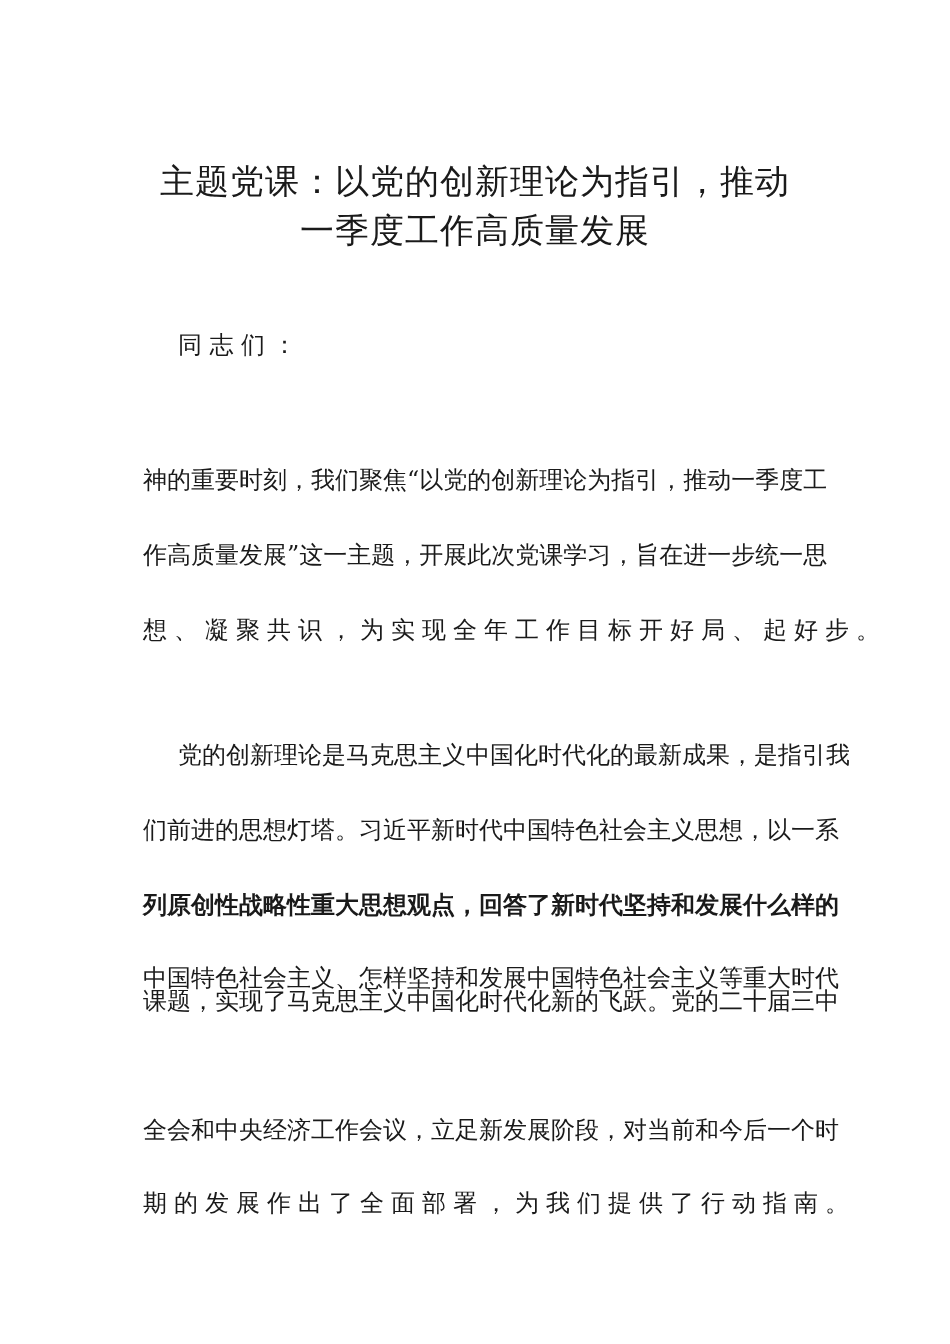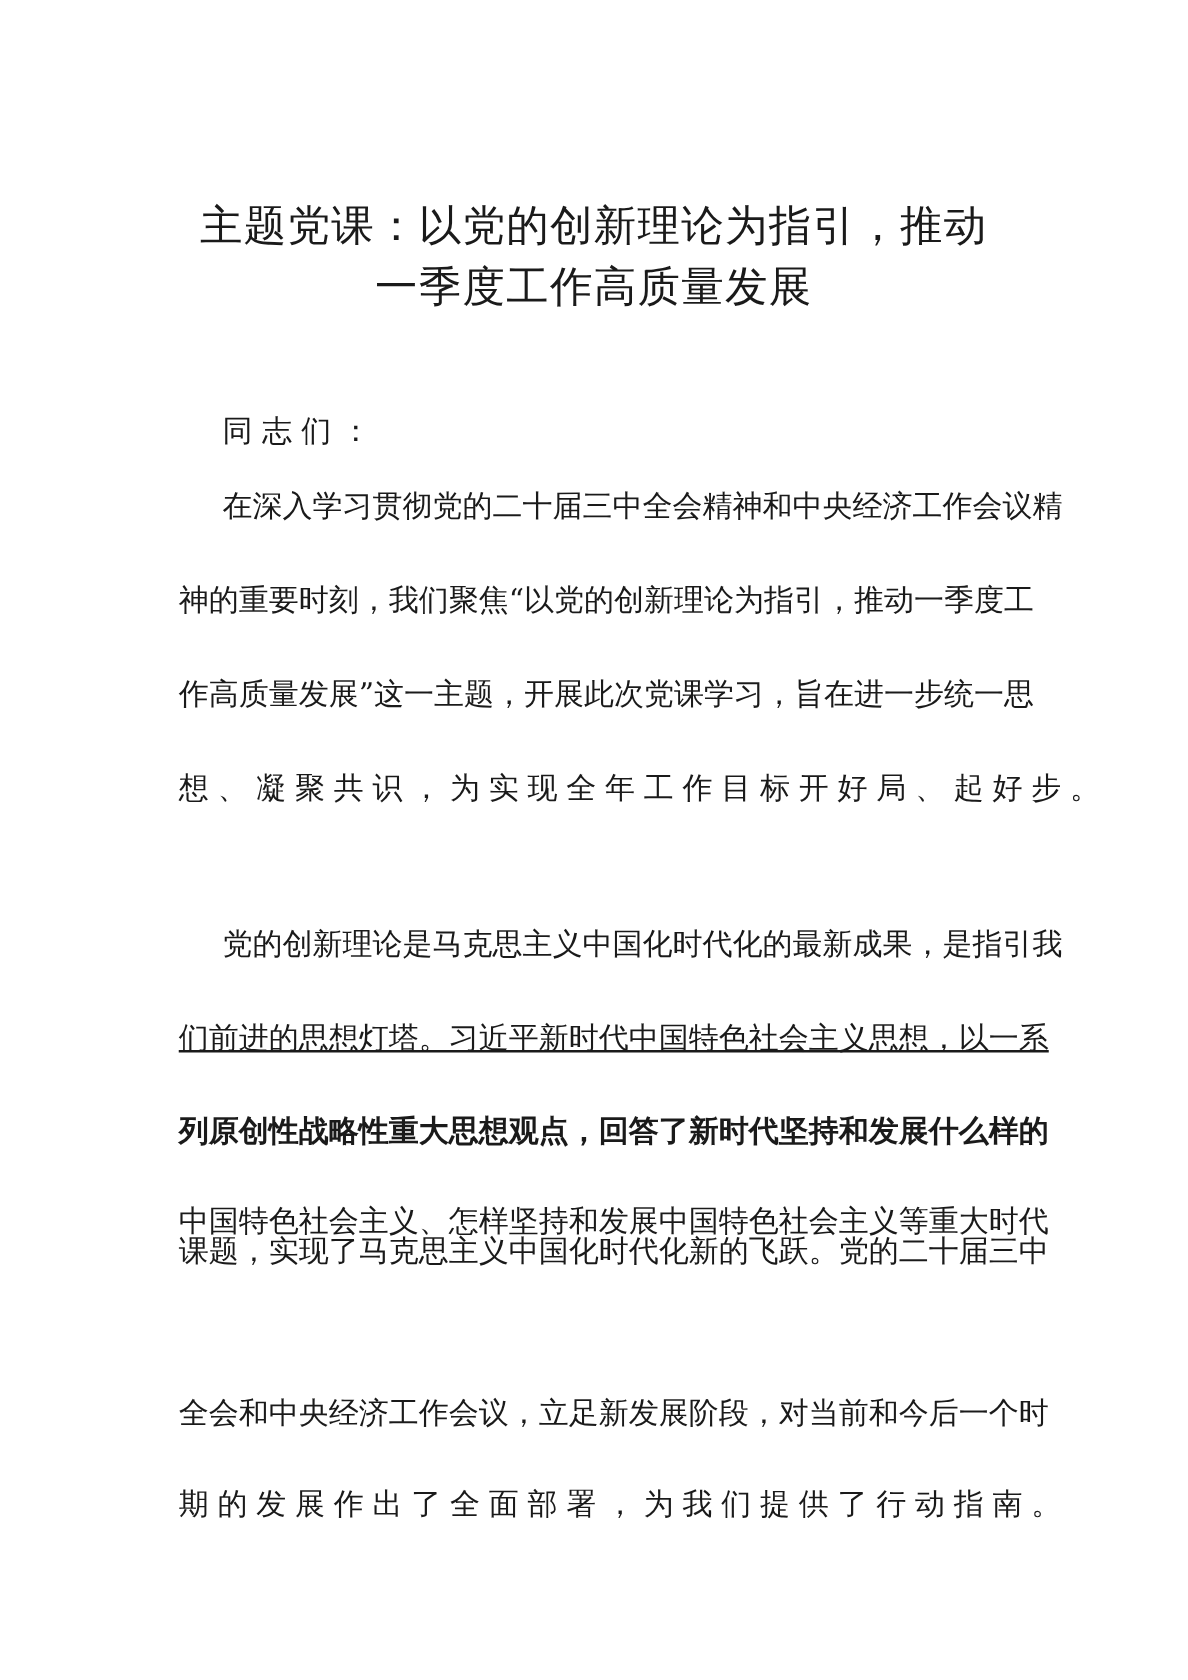--- a/index.html
+++ b/index.html
@@ -53,27 +53,26 @@
 </head>
 <body>
 
 <div class="page">
 
   <div class="title t1">主题党课：以党的创新理论为指引，推动</div>
   <div class="title t2">一季度工作高质量发展</div>
 
   <div class="line indent" style="top:296px;">同志们：</div>
 
-  <div class="line indent justify" style="top:356px; width:629px;">在深入学习贯彻党的二十届三中全会精神和中央经济工作会议精</div>
   <div class="line justify" style="top:431px;">神的重要时刻，我们聚焦“以党的创新理论为指引，推动一季度工</div>
   <div class="line justify" style="top:506px;">作高质量发展”这一主题，开展此次党课学习，旨在进一步统一思</div>
   <div class="line" style="top:581px; letter-spacing:7px;">想、凝聚共识，为实现全年工作目标开好局、起好步。</div>
 
 
   <div class="line indent justify" style="top:706px; width:629px;">党的创新理论是马克思主义中国化时代化的最新成果，是指引我</div>
-  <div class="line justify" style="top:781px;text-decoration:underline;">们前进的思想灯塔。习近平新时代中国特色社会主义思想，以一系</div>
+  <div class="line justify" style="top:781px;">们前进的思想灯塔。习近平新时代中国特色社会主义思想，以一系</div>
   <div class="line justify" style="top:856px;font-weight:bold;">列原创性战略性重大思想观点，回答了新时代坚持和发展什么样的</div>
   <div class="line justify" style="top:931px;font-family:Liberation Mono, monospace;">中国特色社会主义、怎样坚持和发展中国特色社会主义等重大时代</div>
   <div class="line justify" style="top:952px;">课题，实现了马克思主义中国化时代化新的飞跃。党的二十届三中</div>
   <div class="line justify" style="top:1081px;">全会和中央经济工作会议，立足新发展阶段，对当前和今后一个时</div>
   <div class="line" style="top:1154px; letter-spacing:7px;">期的发展作出了全面部署，为我们提供了行动指南。</div>
 
 </div>
 
 </body></html>

